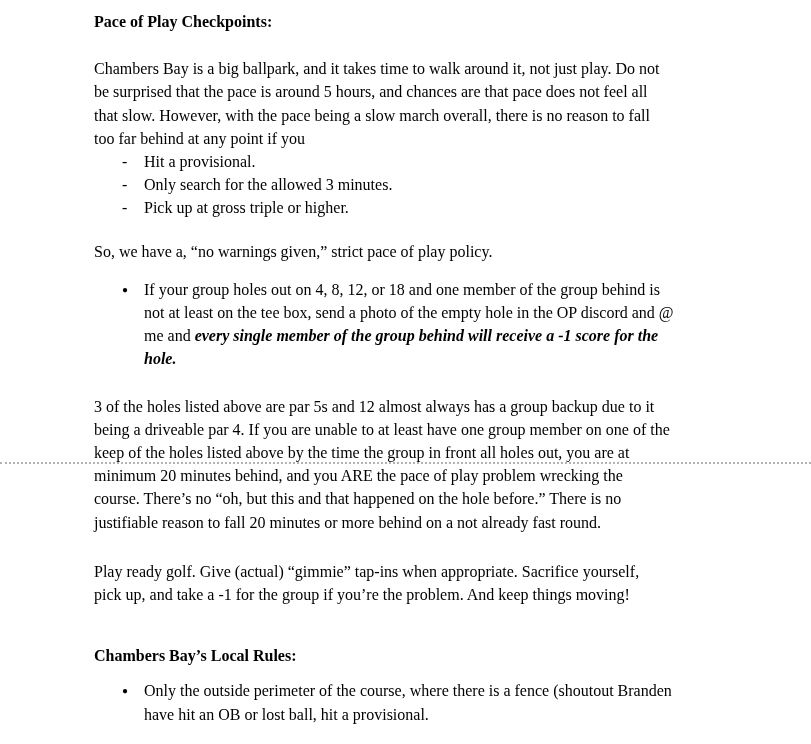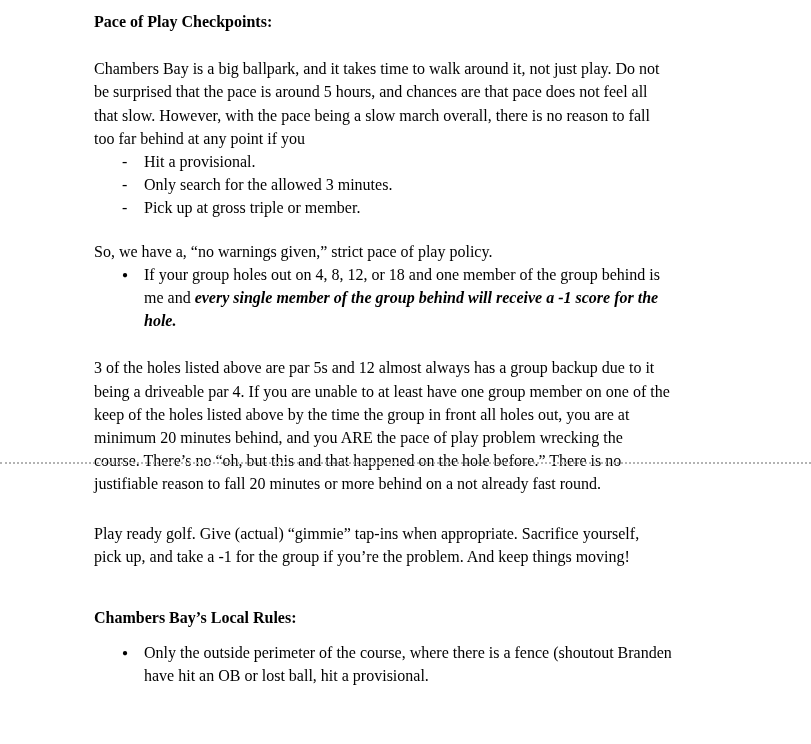--- a/index.html
+++ b/index.html
@@ -30,21 +30,21 @@
     white-space: pre;
   }
   .li .marker.dot {
     font-size: 10px;
     line-height: 23.2px;
   }
   .li .itext { white-space: pre; }
   #h1 { margin-bottom: 24px; }
   #p1 { margin-bottom: 0; }
   #dashlist { margin-bottom: 20px; }
-  #p2 { margin-bottom: 0; }
+  #p2 { margin-bottom: 15px; }
   #b1 { margin-bottom: 24px; }
   #p3 { margin-bottom: 26px; }
   #p4 { margin-bottom: 38px; }
   #h2 { margin-bottom: 12px; }
   .page-divider {
     position: absolute;
     top: 462px;
     left: 0;
     right: 0;
     height: 0;
@@ -69,30 +69,34 @@
     <div class="li">
       <span class="marker">-</span>
       <span class="itext">Hit a provisional.</span>
     </div>
     <div class="li">
       <span class="marker">-</span>
       <span class="itext">Only search for the allowed 3 minutes.</span>
     </div>
     <div class="li">
       <span class="marker">-</span>
-      <span class="itext">Pick up at gross triple or member.</span>
+      <span class="itext">Pick up at gross triple or higher.</span>
     </div>
   </div>
 
   <div id="p2" class="line">So, we have a, “no warnings given,” strict pace of play policy.</div>
 
   <div id="b1">
     <div class="li">
       <span class="marker dot">●</span>
       <span class="itext">If your group holes out on 4, 8, 12, or 18 and one member of the group behind is</span>
+    </div>
+    <div class="li">
+      <span class="marker"></span>
+      <span class="itext">not at least on the tee box, send a photo of the empty hole in the OP discord and @</span>
     </div>
     <div class="li">
       <span class="marker"></span>
       <span class="itext"><span>me and </span><span class="bold">every single member of the group behind will receive a -1 score for the</span></span>
     </div>
     <div class="li">
       <span class="marker"></span>
       <span class="itext bold">hole.</span>
     </div>
   </div>

